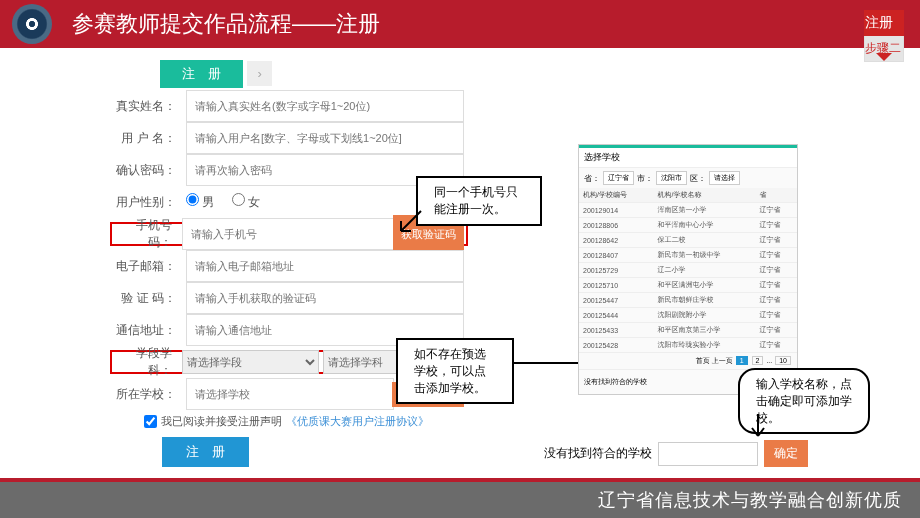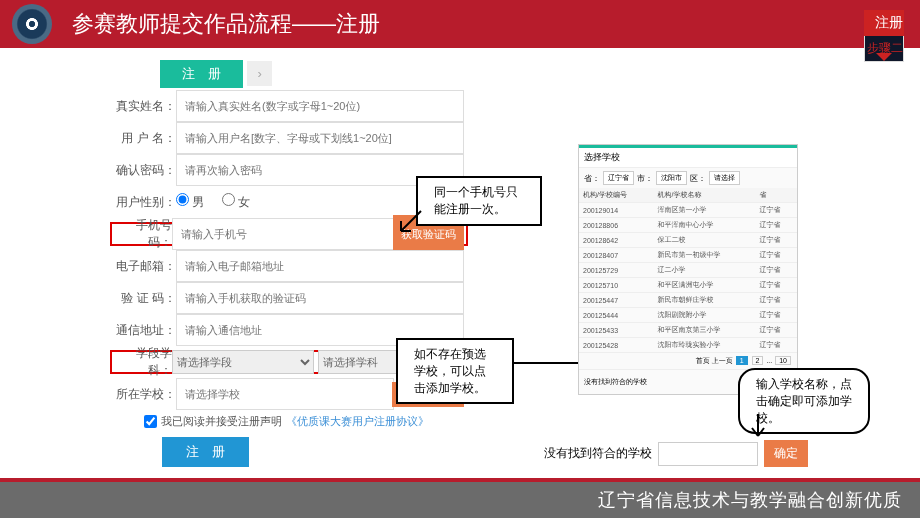--- a/index.html
+++ b/index.html
@@ -1,30 +1,30 @@
 <!DOCTYPE html>
 <html><head>
 <meta charset="utf-8">
 <style>
 * { box-sizing: border-box; margin: 0; padding: 0; }
 body { font-family: "Microsoft YaHei", sans-serif; width: 920px; height: 518px; position: relative; background: #fff; overflow: hidden; }
 .header { background: #b71c2c; height: 48px; display: flex; align-items: center; padding-left: 12px; }
 .logo { width: 40px; height: 40px; border-radius: 50%; background: radial-gradient(#1a3a5a 10%, #fff 12% 20%, #1a3a5a 22% 50%, #4a6a85 55%); margin-right: 20px; flex-shrink:0; }
 .title { color: #fff; font-size: 22px; font-weight: 300; }
-.side-marker { position: absolute; right: 16px; top: 10px; width: 40px; text-align: right; }
+.side-marker { position: absolute; right: 16px; top: 10px; width: 40px; text-align: left; }
 .marker-top { background: #c22; color: #fff; font-size: 14px; padding: 3px 0; border:1px solid #c22; }
-.marker-bot { background: #0f172a; color: #c22; font-size: 12px; padding: 4px 0; border:1px solid #ddd; border-top:none; position:relative; }
+.marker-bot { background: #e5e5e5; color: #c22; font-size: 12px; padding: 4px 0; border:1px solid #ddd; border-top:none; position:relative; }
 .marker-bot:after { content:""; position:absolute; bottom:-8px; left:50%; margin-left:-8px; border:8px solid transparent; border-top-color:#c22; }
 .body-area { position: absolute; top: 48px; left: 0; right: 0; bottom: 40px; }
 .reg-btn-hdr { position:absolute; left:160px; top:12px; }
 .reg-btn-g { background:#1abc9c; color:#fff; padding:5px 22px; font-size:13px; border:none; }
 .reg-btn-nx { background:#eee; padding:5px 10px; font-size:13px; border:none; color:#aaa; }
 .form { position: absolute; left: 114px; top: 46px; width: 350px; font-size: 12px; }
 .row { display: flex; align-items: center; margin-bottom: 8px; height: 24px; }
-.lbl { width: 62px; text-align: right; color: #555; }
+.lbl { width: 62px; text-align: right; color: #555; margin-right: 10px; }
 .inp { flex: 1; height: 32px; border: 1px solid #ddd; padding: 0 8px; font-size: 11px; color: #bbb; }
 .row-phone { border: 2px solid #d00; padding: 2px; margin-left:-4px; margin-right:-4px; }
 .row-phone .lbl { width:58px; }
 .code-btn { background:#ea7b47; color:#fff; border:none; font-size:11px; padding:12px 8px; margin-left:-2px; }
 .row-sel { border: 2px solid #d00; padding: 2px; margin-left:-4px; margin-right:-4px; }
 .row-sel .lbl { width:58px; }
 .sel { height:24px; border:1px solid #ccc; font-size:11px; color:#666; flex:1; margin-right:4px; }
 .choose-btn { background:#ea7b47; color:#fff; border:none; font-size:11px; padding:5px 14px; }
 .chk-row { display:flex; align-items:center; font-size:11px; color:#555; margin:8px 0 8px 30px; }
 .chk-row input { margin-right:4px; }

